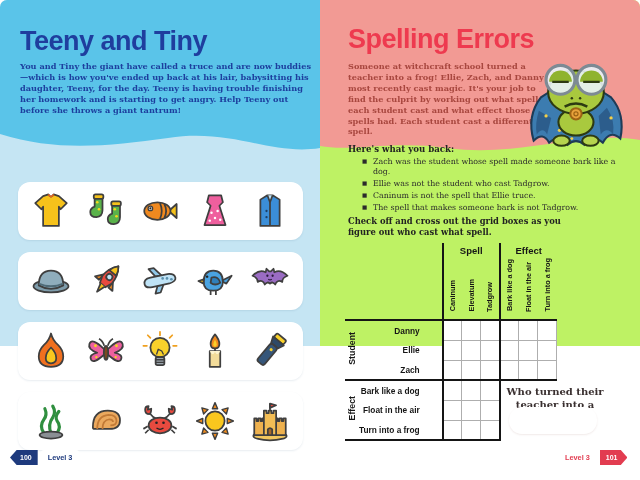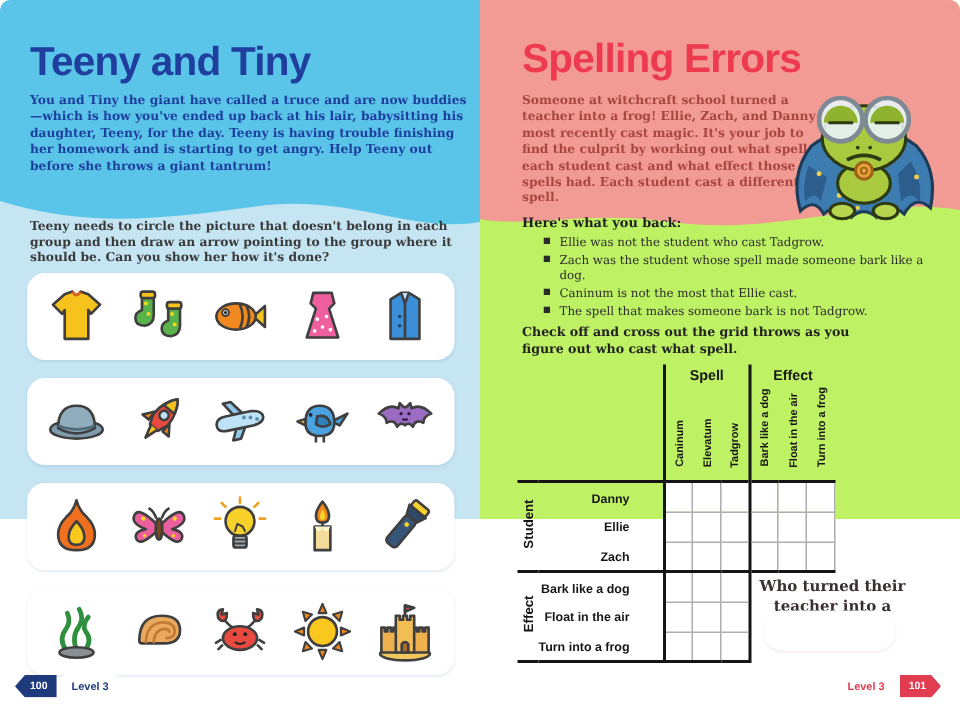--- a/index.html
+++ b/index.html
@@ -86,21 +86,20 @@
 
 <div class="spread">
 
   <section class="page left">
     <svg class="wave" viewBox="0 0 320 170" aria-hidden="true">
       <path d="M0,0 H320 V148 C272,156 232,128 168,138 C108,146 58,152 0,134 Z" fill="#5ac4e9"></path>
     </svg>
 
     <h1 class="title-blue">Teeny and Tiny</h1>
     <p class="intro-blue">You and Tiny the giant have called a truce and are now buddies—which is how you've ended up back at his lair, babysitting his daughter, Teeny, for the day. Teeny is having trouble finishing her homework and is starting to get angry. Help Teeny out before she throws a giant tantrum!</p>
-    <p class="instr-left">Teeny needs to circle the picture that doesn't belong in each group and then draw an arrow pointing to the group where it should be. Can you show her how it's done?</p>
 
     <div class="icon-row r1">
       <span class="icon-cell">
         <svg viewBox="0 0 48 48" aria-hidden="true">
             <g stroke="#3f3f3f" stroke-width="2" stroke-linejoin="round">
               <path d="M15 7 L21 5 Q24 10 27 5 L33 7 L42 15 L35 22 L33 19 V41 H15 V19 L13 22 L6 15 Z" fill="#f6c21b"></path>
               <path d="M21 5 Q24 10 27 5" fill="none" stroke="#e2641f"></path>
             </g>
           </svg>
       </span>
@@ -380,26 +379,26 @@
       <line x1="61" y1="27" x2="77" y2="27" stroke="#2d3a12" stroke-width="2"></line>
       <circle cx="50" cy="43" r="1.2" fill="#2d3a12"></circle>
         <circle cx="58" cy="43" r="1.2" fill="#2d3a12"></circle>
       <path d="M43 51 Q54 45 65 51" stroke="#2d3a12" stroke-width="2.4" fill="none"></path>
       <circle cx="54" cy="58" r="5.5" fill="#e8a23c" stroke="#9c6414" stroke-width="2"></circle>
       <circle cx="54" cy="58" r="2" fill="none" stroke="#9c6414" stroke-width="1.2"></circle>
     </svg>
 
     <p class="know-head">Here's what you back:</p>
     <ul class="clues">
+      <li>Zach was the student whose spell made someone bark like a dog.</li>
       <li>Ellie was not the student who cast Tadgrow.</li>
-      <li>Zach was the student whose spell made someone bark like a dog.</li>
-      <li>Caninum is not the most that Ellie cast.</li>
+      <li>Caninum is not the spell that Ellie truce.</li>
       <li>The spell that makes someone bark is not Tadgrow.</li>
     </ul>
-    <p class="grid-instr">Check off and cross out the grid throws as you figure out who cast what spell.</p>
+    <p class="grid-instr">Check off and cross out the grid boxes as you figure out who cast what spell.</p>
 
     <table class="logic">
       <colgroup>
         <col style="width:14px">
           <col style="width:72px">
         <col style="width:19px">
           <col style="width:19px">
           <col style="width:19px">
         <col style="width:19px">
           <col style="width:19px">

